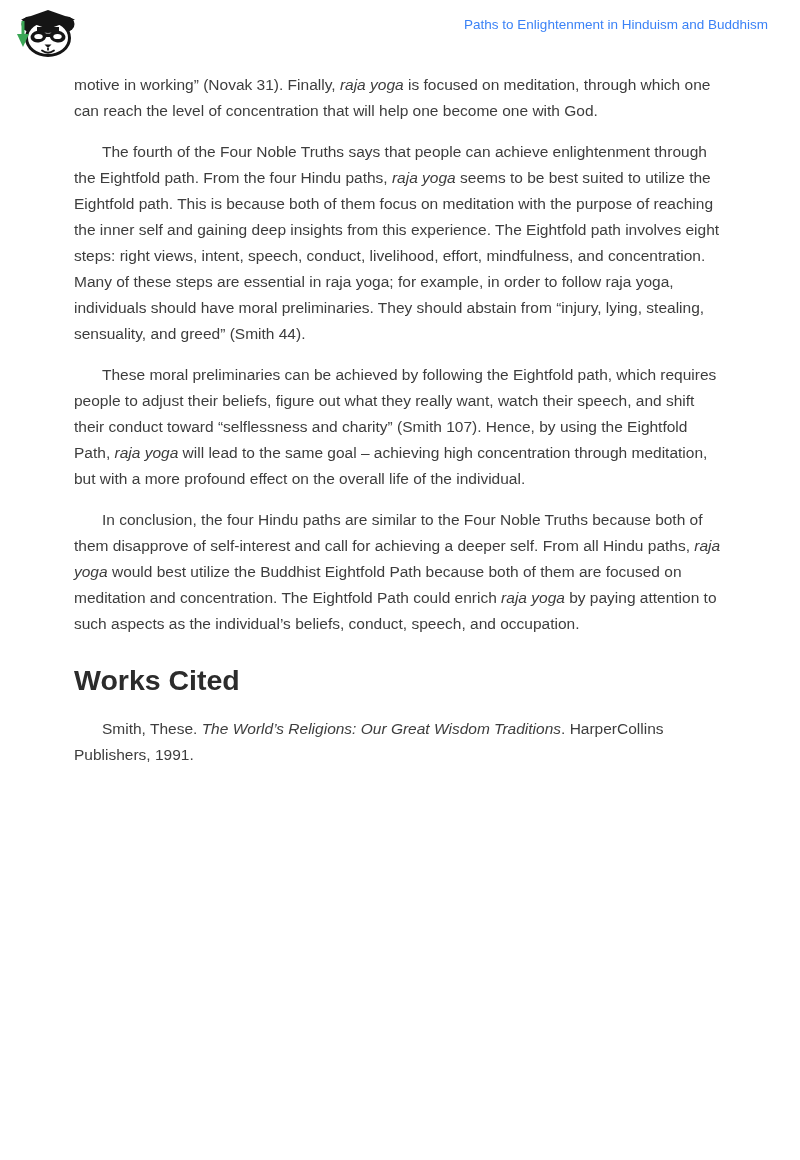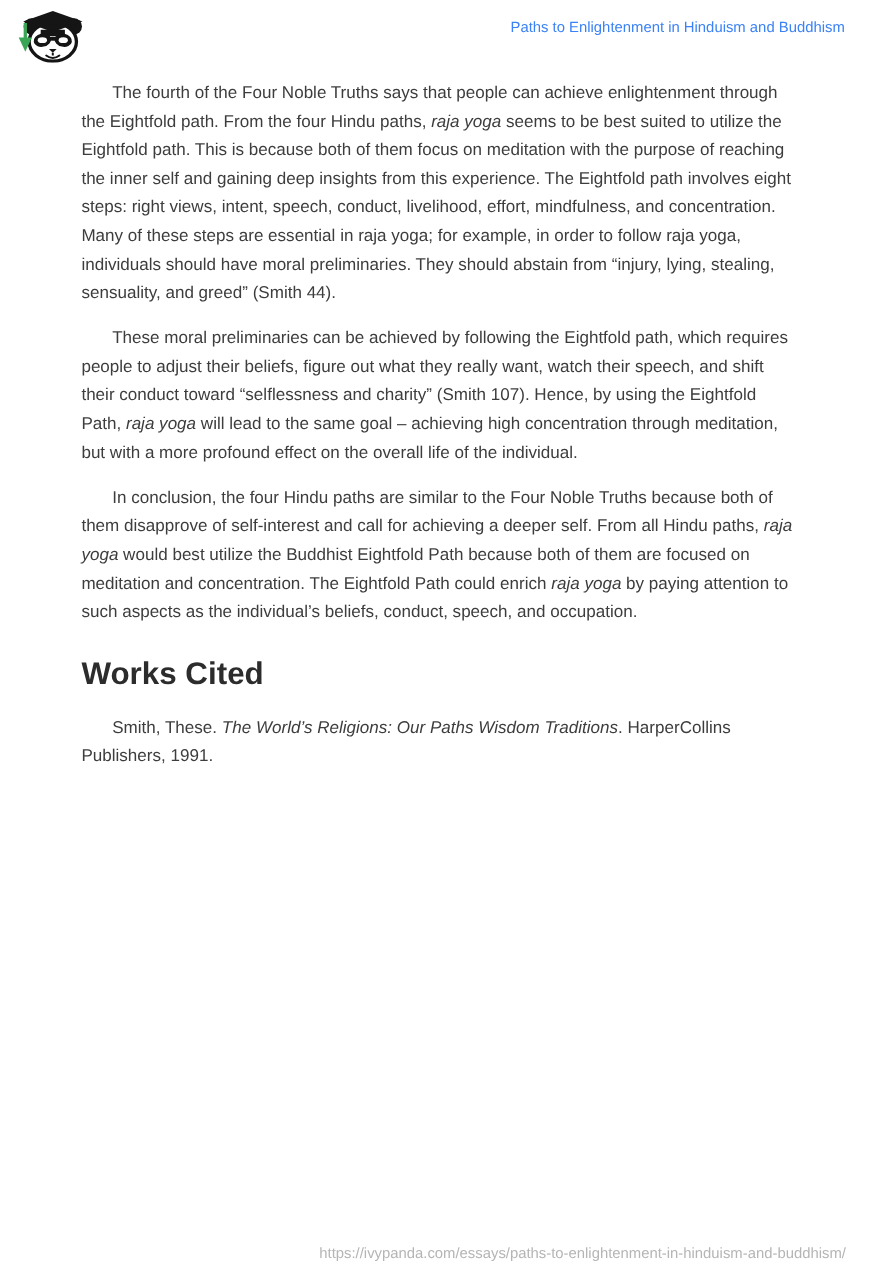--- a/index.html
+++ b/index.html
@@ -101,27 +101,25 @@
 
         <path d="M10 14 L10 29" stroke="#3aa655" stroke-width="3" fill="none"></path>
         <polygon points="4,27 16,27 10,40" fill="#3aa655"></polygon>
       </svg>
     </div>
     <div class="running-title">Paths to Enlightenment in Hinduism and Buddhism</div>
   </header>
 
   <main class="essay-body">
     <div id="paragraphs-container">
+        <p><span>motive in working” (Novak 31). Finally, </span><em>raja yoga</em><span> is focused on meditation, through which one can reach the level of concentration that will help one become one with God.</span></p>
         <p class="indent"><span>The fourth of the Four Noble Truths says that people can achieve enlightenment through the Eightfold path. From the four Hindu paths, </span><em>raja yoga</em><span> seems to be best suited to utilize the Eightfold path. This is because both of them focus on meditation with the purpose of reaching the inner self and gaining deep insights from this experience. The Eightfold path involves eight steps: right views, intent, speech, conduct, livelihood, effort, mindfulness, and concentration. Many of these steps are essential in raja yoga; for example, in order to follow raja yoga, individuals should have moral preliminaries. They should abstain from “injury, lying, stealing, sensuality, and greed” (Smith 44).</span></p>
         <p class="indent"><span>These moral preliminaries can be achieved by following the Eightfold path, which requires people to adjust their beliefs, figure out what they really want, watch their speech, and shift their conduct toward “selflessness and charity” (Smith 107). Hence, by using the Eightfold Path, </span><em>raja yoga</em><span> will lead to the same goal – achieving high concentration through meditation, but with a more profound effect on the overall life of the individual.</span></p>
         <p class="indent"><span>In conclusion, the four Hindu paths are similar to the Four Noble Truths because both of them disapprove of self-interest and call for achieving a deeper self. From all Hindu paths, </span><em>raja yoga</em><span> would best utilize the Buddhist Eightfold Path because both of them are focused on meditation and concentration. The Eightfold Path could enrich </span><em>raja yoga</em><span> by paying attention to such aspects as the individual’s beliefs, conduct, speech, and occupation.</span></p>
       </div>
     <h1 class="works-cited-heading">Works Cited</h1>
     <div id="citations-container">
-        <p class="indent"><span>Smith, These. </span><em>The World’s Religions: Our Paths Wisdom Traditions</em><span>. HarperCollins Publishers, 1991.</span></p>
+        <p class="indent"><span>Smith, These. </span><em>The World’s Religions: Our Great Wisdom Traditions</em><span>. HarperCollins Publishers, 1991.</span></p>
       </div>
   </main>
 
-  <footer class="page-footer">
-    <span>https://ivypanda.com/essays/paths-to-enlightenment-in-hinduism-and-buddhism/</span>
-  </footer>
 
 </div>
 
 </body></html>

